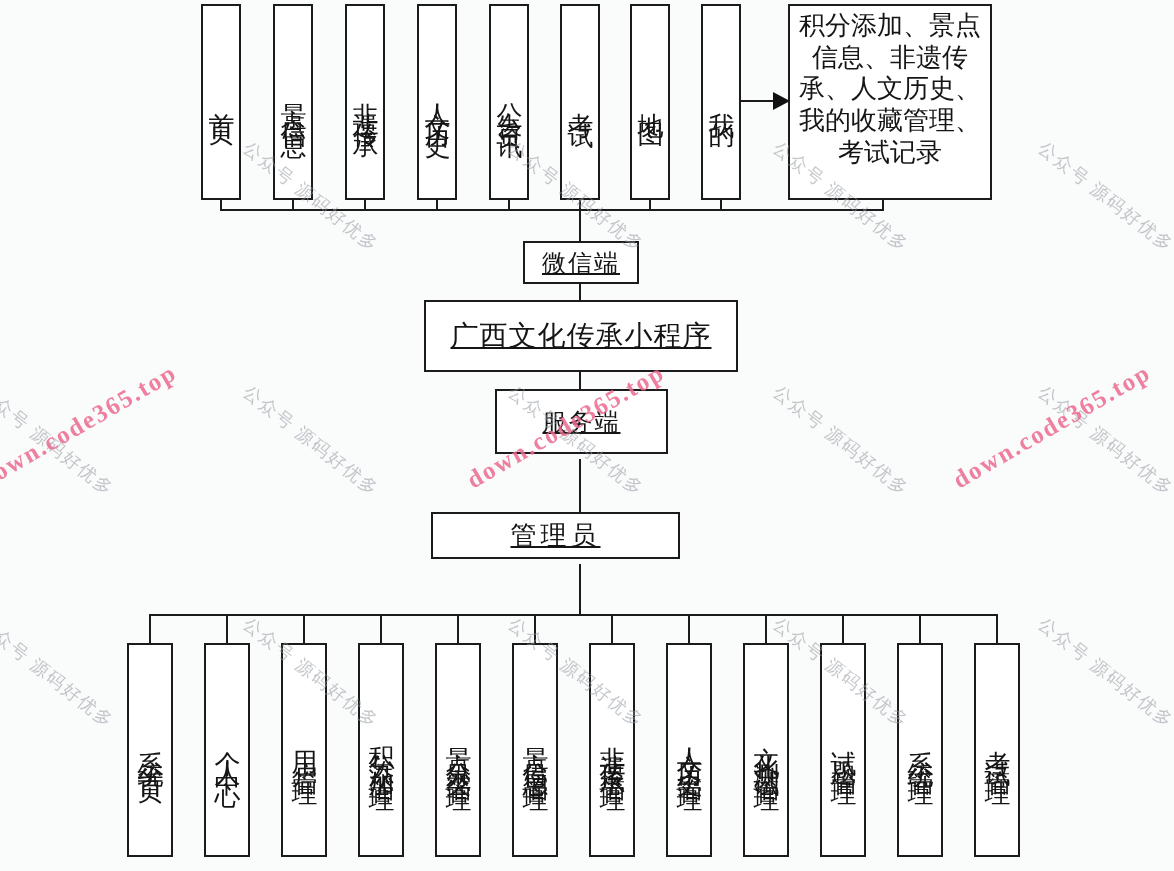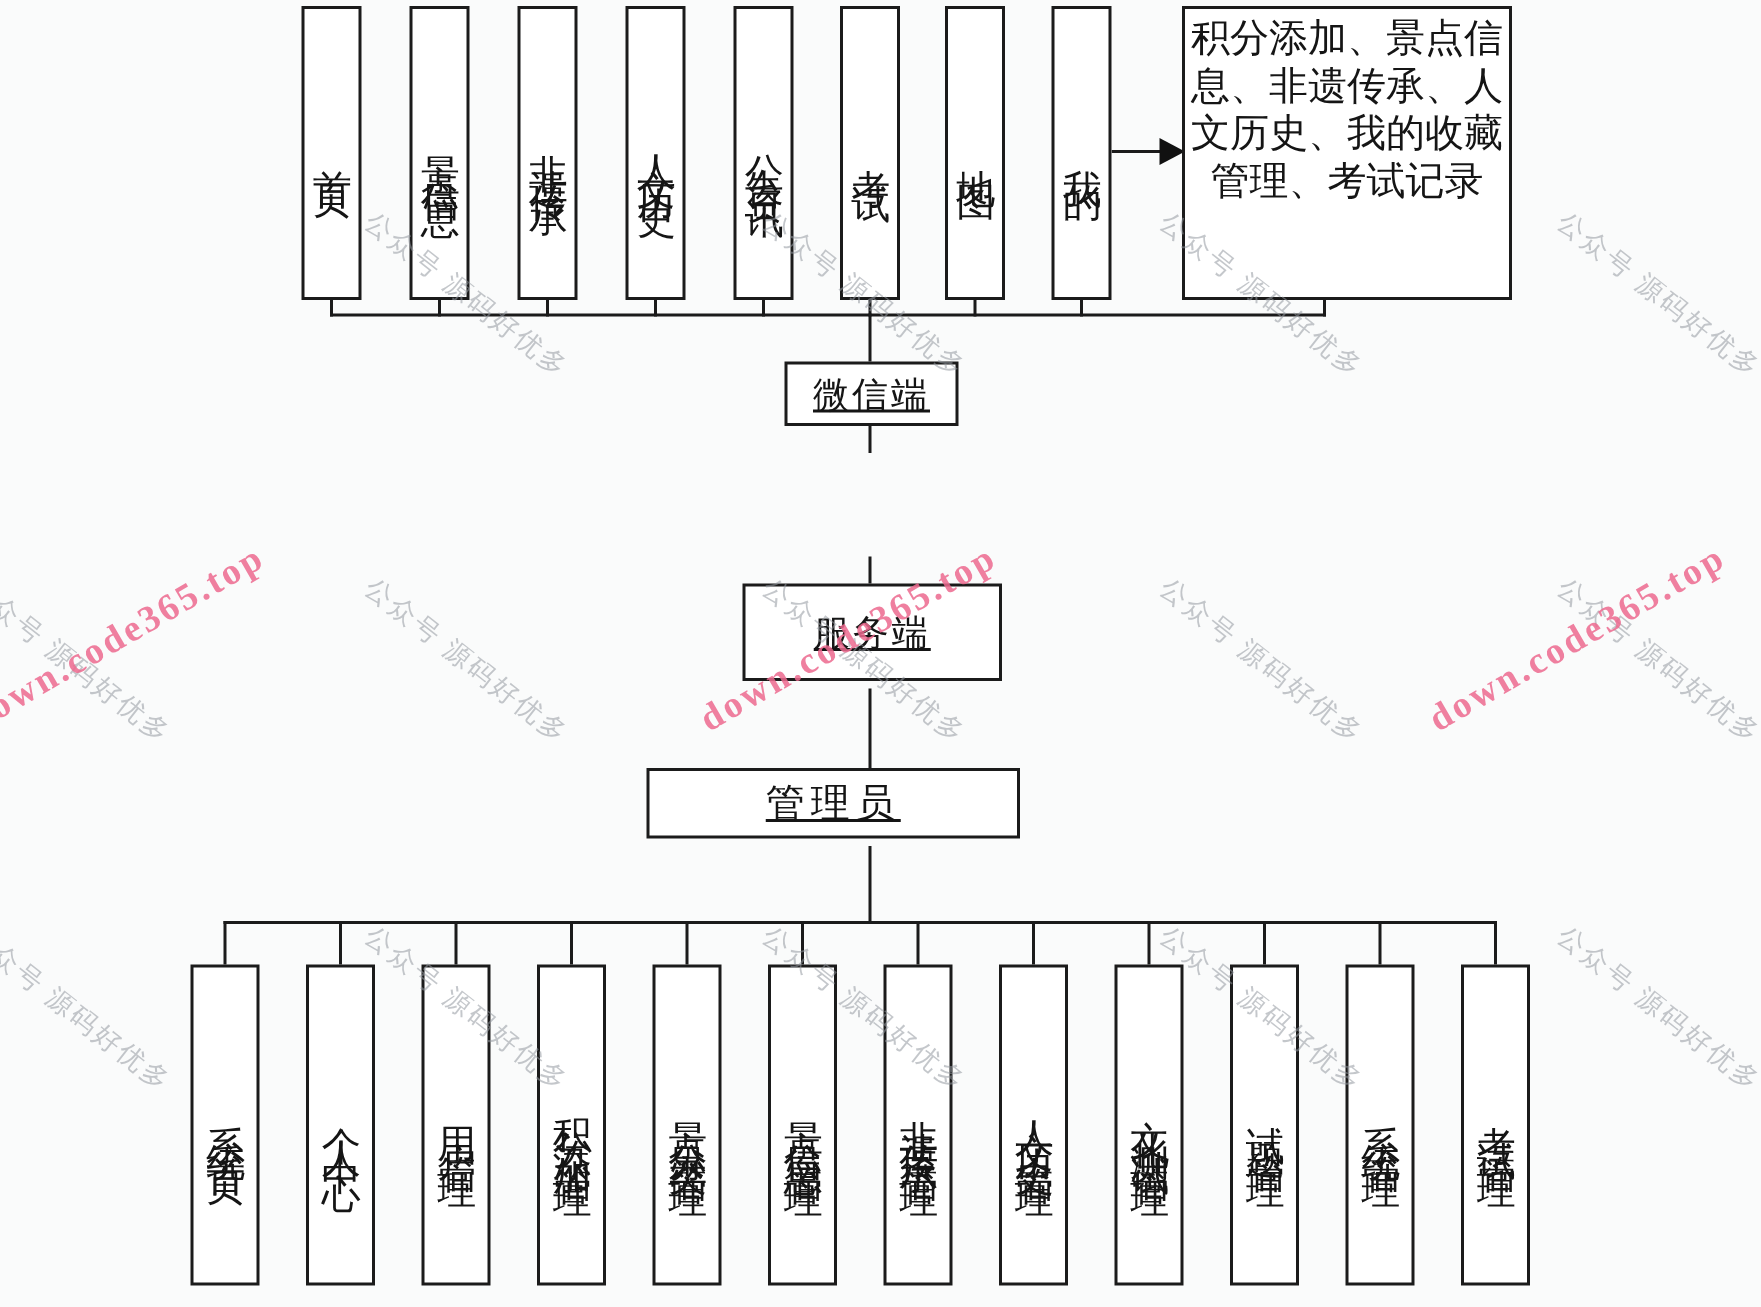--- a/index.html
+++ b/index.html
@@ -109,24 +109,27 @@
     </div>
   <div class="nbox vbox" style="left:560px;top:4px;width:40px;height:196px">
     <span>考试</span>
     </div>
   <div class="nbox vbox" style="left:630px;top:4px;width:40px;height:196px">
     <span>地图</span>
     </div>
   <div class="nbox vbox" style="left:701px;top:4px;width:40px;height:196px">
     <span>我的</span>
     </div>
-  <div class="bigbox" style="left:788px;top:4px;width:220px;height:196px"><span>积分添加、景点信息、非遗传承、人文历史、我的收藏管理、考试记录</span></div>
+  <div class="bigbox" style="left:788px;top:4px;width:204px;height:196px"><span>积分添加、景点信息、非遗传承、人文历史、我的收藏管理、考试记录</span></div>
 
   <div class="nbox hbox" style="left:523px;top:241px;width:116px;height:43px">
     <span>微信端</span>
+    </div>
+  <div class="nbox hbox app" style="left:424px;top:300px;width:314px;height:72px">
+    <span>广西文化传承小程序</span>
     </div>
   <div class="nbox hbox" style="left:495px;top:389px;width:173px;height:65px">
     <span>服务端</span>
     </div>
   <div class="nbox hbox admin" style="left:431px;top:512px;width:249px;height:47px">
     <span>管理员</span>
     </div>
 
   <div class="nbox vbox" style="left:127px;top:643px;width:46px;height:214px">
     <span>系统首页</span>

